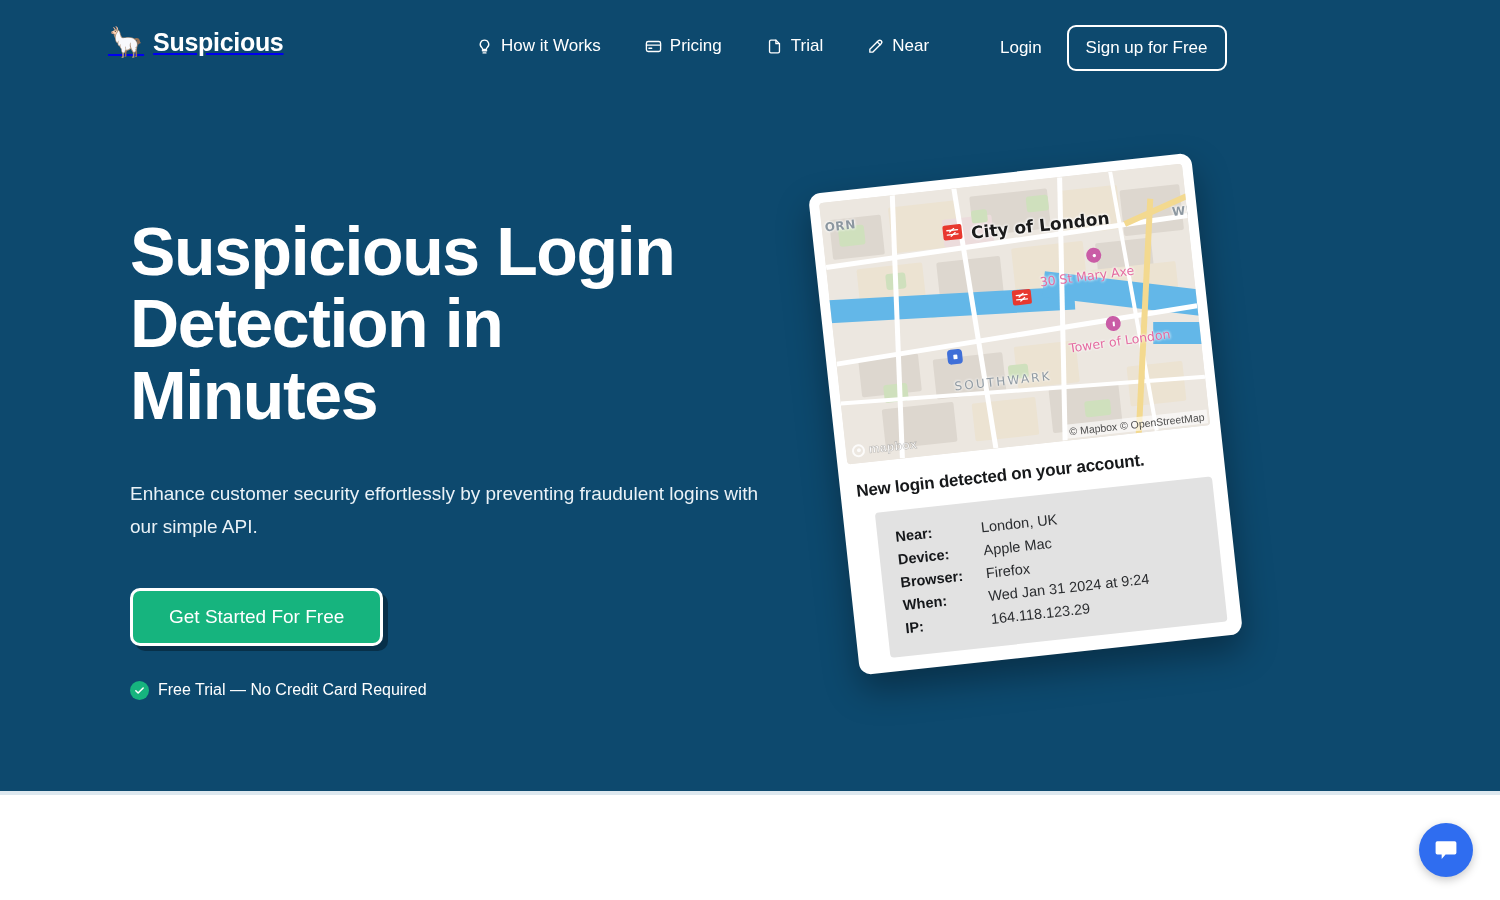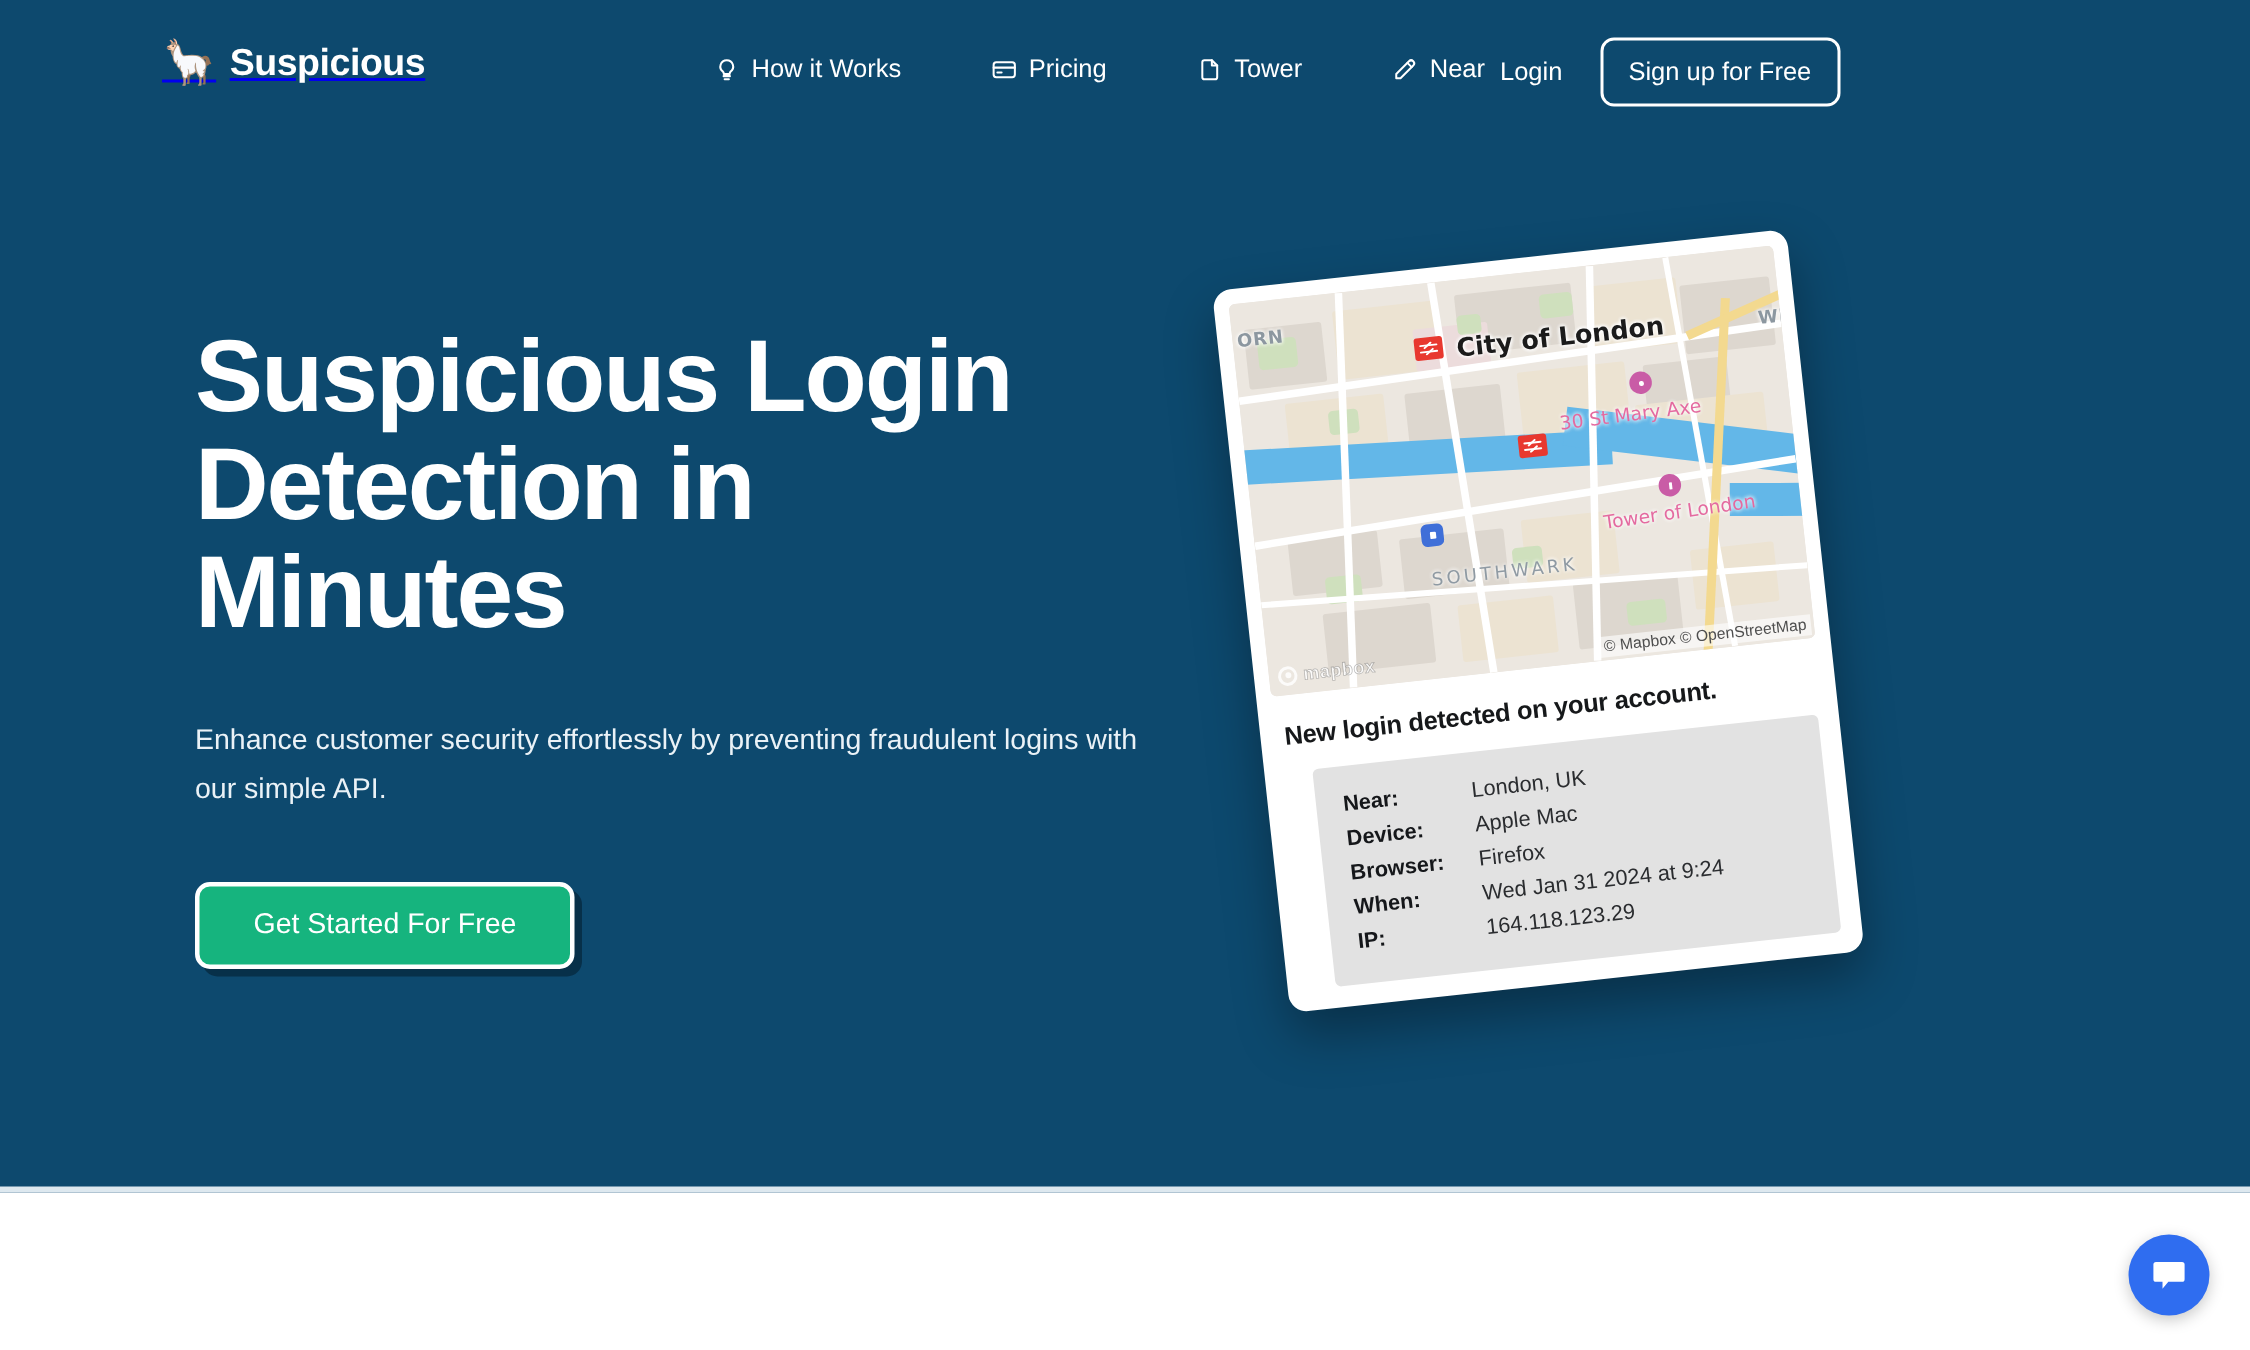--- a/index.html
+++ b/index.html
@@ -44,21 +44,21 @@
     font-size: 25px;
     font-weight: bold;
     letter-spacing: -0.3px;
   }
 
   .nav-main {
     position: absolute;
     left: 476px; top: 36px;
     display: flex;
     align-items: center;
-    gap: 60px;
+    gap: 44px;
   }
   .nav-item {
     display: flex; align-items: center; gap: 8px;
     color: #ffffff;
     font-size: 17px;
     text-decoration: none;
     white-space: nowrap;
   }
   .nav-icon { width: 17px; height: 17px; display: block; flex: 0 0 auto; }
   .nav-icon svg { display: block; }
@@ -326,21 +326,21 @@
           <span>Pricing</span>
         </a>
 
         <a class="nav-item" href="#">
           <span class="nav-icon">
             <svg width="17" height="17" viewBox="0 0 24 24" fill="none" stroke="#ffffff" stroke-width="1.9" stroke-linecap="round" stroke-linejoin="round">
               <path d="M14 3H7a2 2 0 0 0-2 2v14a2 2 0 0 0 2 2h10a2 2 0 0 0 2-2V8z"></path>
               <path d="M14 3v5h5"></path>
             </svg>
           </span>
-          <span>Tower</span>
+          <span>Trial</span>
         </a>
 
         <a class="nav-item" href="#">
           <span class="nav-icon">
             <svg width="17" height="17" viewBox="0 0 24 24" fill="none" stroke="#ffffff" stroke-width="1.9" stroke-linecap="round" stroke-linejoin="round">
               <path d="M4 20h4L20 8a2.8 2.8 0 0 0-4-4L4 16v4z"></path>
               <path d="M14.5 5.5l4 4"></path>
             </svg>
           </span>
           <span>Near</span>
@@ -354,20 +354,28 @@
     </header>
 
     <div class="hero-left">
       <h1 class="headline">Suspicious Login Detection in Minutes</h1>
       <p class="subhead">Enhance customer security effortlessly by preventing fraudulent logins with our simple API.</p>
 
       <div class="cta-wrap">
         <a class="cta-btn" href="#">Get Started For Free</a>
       </div>
 
+      <div class="trust-row">
+        <span class="check-badge">
+          <svg width="11" height="11" viewBox="0 0 24 24" fill="none" stroke="#ffffff" stroke-width="3.4" stroke-linecap="round" stroke-linejoin="round">
+            <path d="M4 12.5l5 5L20 6.5"></path>
+          </svg>
+        </span>
+        <span class="trust-text">Free Trial — No Credit Card Required</span>
+      </div>
     </div>
 
     <div class="card-stage">
       <div class="notif-card">
 
         <div class="map">
           <div class="map-bg"></div>
 
           <div class="blk" style="left:8px;  top:18px;  width:52px; height:40px;"></div>
           <div class="blk warm" style="left:68px; top:12px; width:70px; height:46px;"></div>

